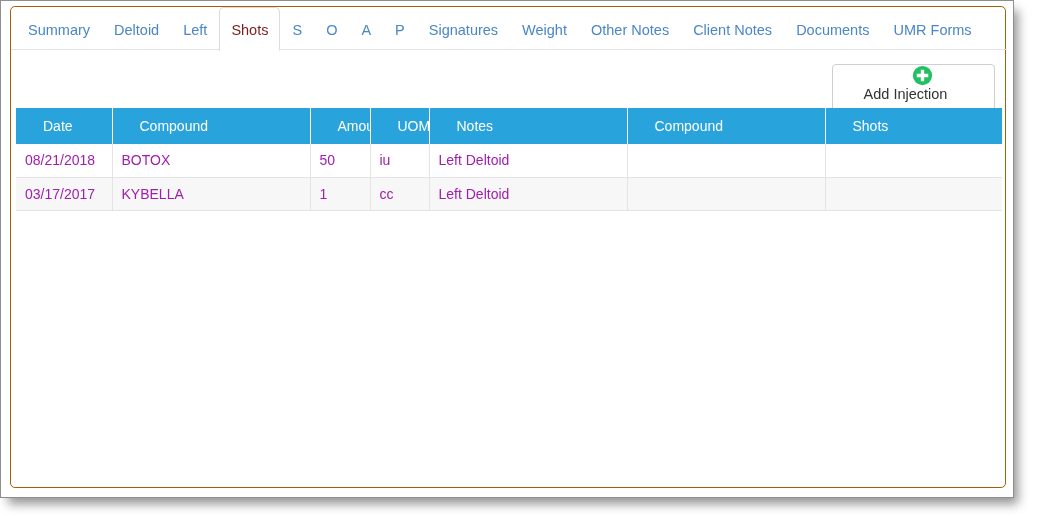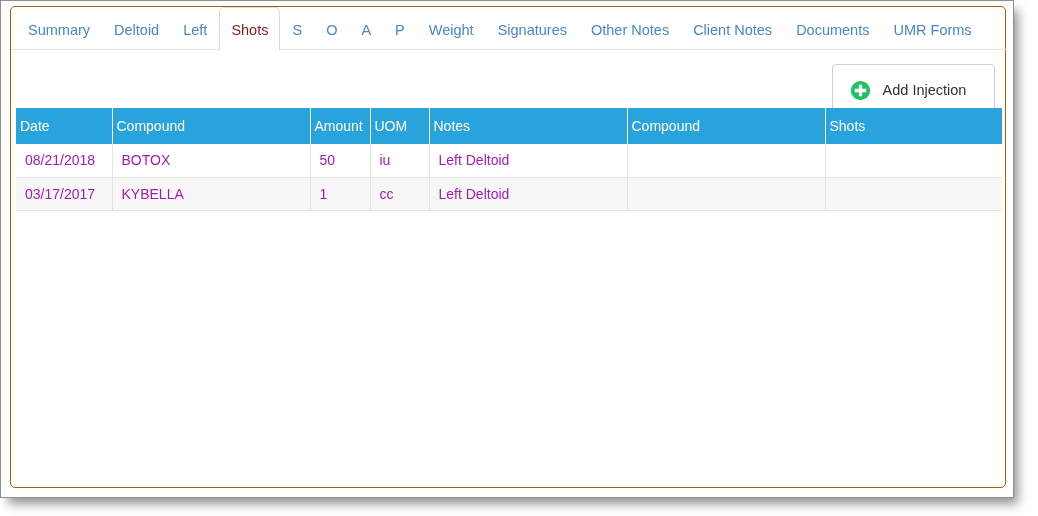--- a/index.html
+++ b/index.html
@@ -103,20 +103,21 @@
     top: 14px;
     width: 163px;
     height: 52px;
     background: #ffffff;
     border: 1px solid #cfcfcf;
     border-radius: 4px;
     display: flex;
     align-items: center;
     cursor: pointer;
     box-sizing: border-box;
+    flex-direction: column;
   }
   #plus-icon {
     width: 21px;
     height: 21px;
     margin-left: 17px;
     flex: 0 0 auto;
     display: block;
   }
   #add-injection-label {
     flex: 1;
@@ -135,21 +136,21 @@
     border-collapse: collapse;
     table-layout: fixed;
     font-size: 14px;
   }
   #shots-table th {
     background: #29a3dc;
     color: #ffffff;
     font-weight: normal;
     text-align: left;
     height: 36px;
-    padding: 0 0 0 4px;
+    padding: 0 0 0 27px;
     border-right: 1px solid #ffffff;
     box-sizing: border-box;
     vertical-align: middle;
     overflow: hidden;
     white-space: nowrap;
   }
   #shots-table th:last-child { border-right: none; }
 
   #shots-table td {
     height: 33px;
@@ -184,22 +185,22 @@
       <div id="tab-divider"></div>
       <div id="tab-list">
           <div class="tab">Summary</div>
           <div class="tab">Deltoid</div>
           <div class="tab">Left</div>
           <div class="tab active">Shots</div>
           <div class="tab">S</div>
           <div class="tab">O</div>
           <div class="tab">A</div>
           <div class="tab">P</div>
+          <div class="tab">Signatures</div>
           <div class="tab">Weight</div>
-          <div class="tab">Signatures</div>
           <div class="tab">Other Notes</div>
           <div class="tab">Client Notes</div>
           <div class="tab">Documents</div>
           <div class="tab">UMR Forms</div>
         </div>
     </div>
 
     <div id="toolbar">
       <div id="add-injection-button">
         <svg id="plus-icon" viewBox="0 0 24 24">

